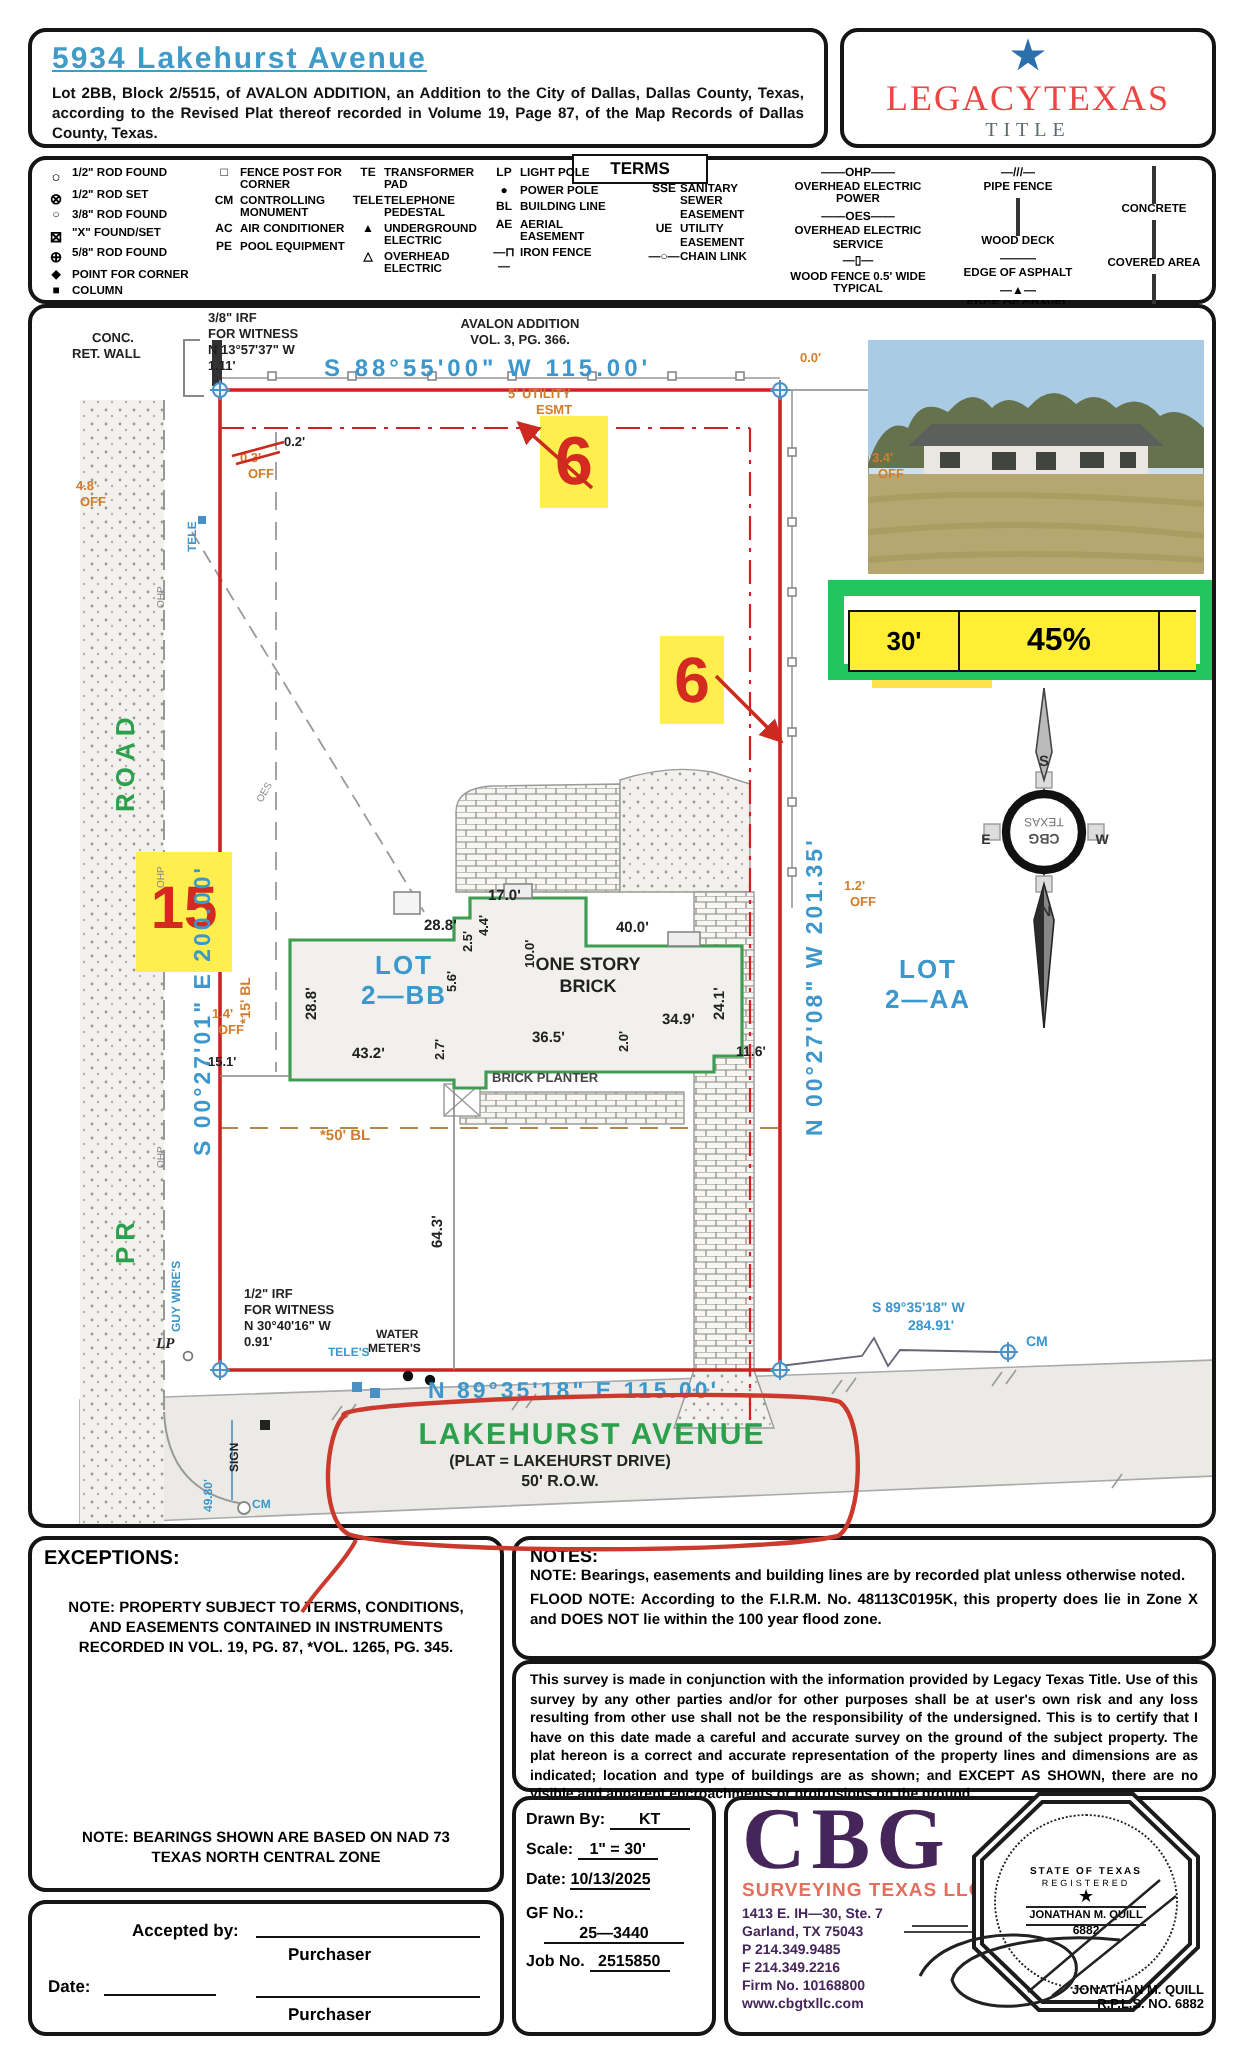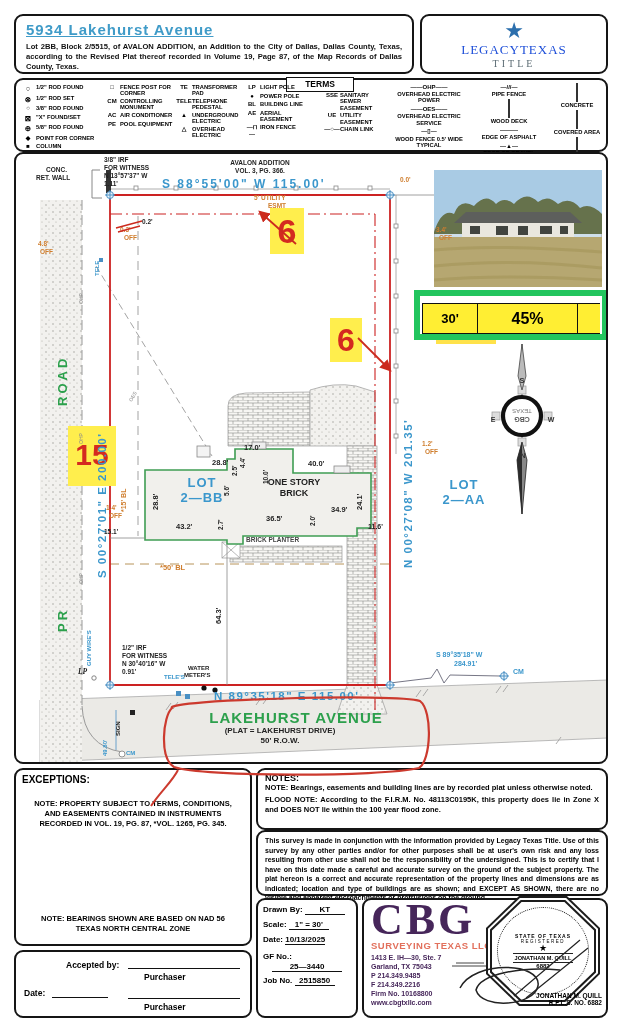--- a/index.html
+++ b/index.html
@@ -3,21 +3,21 @@
 <meta charset="utf-8">
 <style>
   html,body{margin:0;padding:0;background:#fff;}
   .page{position:relative;width:622px;height:1024px;background:#fff;font-family:"Liberation Sans",sans-serif;overflow:hidden;}
   .box{position:absolute;border:2.2px solid #151515;border-radius:9px;background:#fff;box-sizing:border-box;}
   
   .title{color:#3f9bc8;font-size:15px;font-weight:bold;text-decoration:underline;letter-spacing:1px;}
   .legal{font-size:7.6px;font-weight:bold;line-height:1.3;margin-top:4px;color:#111;text-align:justify;}
   .ltc{display:flex;flex-direction:column;align-items:center;justify-content:center;height:100%;}
   .ltc .star{color:#2c6fad;font-size:22px;line-height:1;}
-  .ltc .n1{font-family:"Liberation Serif",serif;font-size:13px;letter-spacing:1px;color:#1d4ed8;}
+  .ltc .n1{font-family:"Liberation Serif",serif;font-size:18px;letter-spacing:1px;color:#ef4444;}
   .ltc .n2{font-family:"Liberation Serif",serif;font-size:10px;letter-spacing:3px;color:#5b6b73;}
   
   .lgtitle{position:absolute;left:270px;top:-3px;width:66px;height:13px;border:1.6px solid #111;background:#fff;text-align:center;font-size:8.5px;font-weight:bold;line-height:13px;}
   .lcol{position:absolute;top:4px;}
   .li{display:flex;align-items:flex-start;margin-bottom:1.5px;}
   .ls{width:16px;text-align:center;font-size:6px;font-weight:bold;flex:none;line-height:1.2;}
   .lt{font-size:5.8px;font-weight:bold;line-height:1.08;}
   .liv{text-align:center;margin-bottom:2.5px;}
   .liv .ls{display:block;width:auto;}
   .liv .lt{display:block;}
@@ -31,21 +31,21 @@
   .lbl{position:absolute;font-size:6.5px;font-weight:bold;color:#222;white-space:nowrap;line-height:1.1;}
   .v{transform:rotate(-90deg);transform-origin:0 0;}
   .b{color:#3b97cc;}
   .o{color:#cf7e2e;}
   .g{color:#2ca04c;}
   .tiny{font-size:5px;color:#8a8a8a;font-weight:normal;}
   .hl{position:absolute;background:#ffee4d;color:#d42a20;font-weight:bold;text-align:center;font-family:"Liberation Sans",sans-serif;}
   .ctr{text-align:center;}
   
   .ytab{position:absolute;left:420px;top:176px;width:60px;height:14px;background:#ffe24a;}
-  .ytable{position:absolute;left:398px;top:136px;width:194px;height:50px;border:6px solid #22c55e;background:#fff;box-sizing:border-box;}
+  .ytable{position:absolute;left:398px;top:136px;width:194px;height:50px;border:8px solid #22c55e;background:#fff;box-sizing:border-box;}
   .yband{position:absolute;left:2px;right:2px;top:7px;height:31px;background:#ffee33;border-top:1.6px solid #111;border-bottom:1.6px solid #111;display:flex;box-sizing:border-box;}
   .ycell{border-right:1.6px solid #111;display:flex;align-items:center;justify-content:center;font-weight:bold;box-sizing:border-box;}
   
   .hdr{font-size:10px;font-weight:bold;}
   .noteP{font-size:7.5px;font-weight:bold;line-height:1.32;text-align:justify;}
   .cert{font-size:7px;font-weight:bold;line-height:1.36;text-align:justify;}
   .fr{font-size:8px;font-weight:bold;margin:5px 5px 0 5px;}
   .fv{display:inline-block;border-bottom:1px solid #111;min-width:40px;text-align:center;}
   .cbgLogo{font-family:"Liberation Serif",serif;font-size:44px;font-weight:bold;color:#46265a;letter-spacing:3px;line-height:0.9;}
   .cbgName{font-size:9.5px;font-weight:bold;color:#e2705c;letter-spacing:0.5px;}
@@ -444,21 +444,21 @@
     <span class="lbl b" style="left:497px;top:514px;font-size:7px;">CM</span>
 
     <span class="lbl g ctr" style="left:152px;top:556px;width:224px;font-size:15px;letter-spacing:1px;margin-left:16px;">LAKEHURST AVENUE</span>
     <span class="lbl ctr" style="left:152px;top:573px;width:224px;font-size:8px;">(PLAT = LAKEHURST DRIVE)</span>
     <span class="lbl ctr" style="left:152px;top:583px;width:224px;font-size:8px;">50' R.O.W.</span>
   </div>
 
   <div class="box" style="left:14px;top:768px;width:238px;height:178px;">
     <div class="hdr" style="margin:4px 0 0 6px;">EXCEPTIONS:</div>
     <div class="noteP ctr" style="margin:14px 14px 0 14px;text-align:center;">NOTE: PROPERTY SUBJECT TO TERMS, CONDITIONS, AND EASEMENTS CONTAINED IN INSTRUMENTS RECORDED IN VOL. 19, PG. 87, *VOL. 1265, PG. 345.</div>
-    <div class="noteP ctr" style="position:absolute;left:14px;right:14px;bottom:10px;text-align:center;">NOTE: BEARINGS SHOWN ARE BASED ON NAD 56 TEXAS NORTH CENTRAL ZONE</div>
+    <div class="noteP ctr" style="position:absolute;left:14px;right:14px;bottom:10px;text-align:center;">NOTE: BEARINGS SHOWN ARE BASED ON NAD 73 TEXAS NORTH CENTRAL ZONE</div>
   </div>
 
   <div class="box" style="left:14px;top:950px;width:238px;height:68px;">
     <span style="position:absolute;left:50px;top:8px;font-size:8.5px;font-weight:bold;">Accepted by:</span>
     <span style="position:absolute;left:112px;top:16px;width:112px;border-bottom:1px solid #111;"></span>
     <span style="position:absolute;left:128px;top:20px;font-size:8.5px;font-weight:bold;">Purchaser</span>
     <span style="position:absolute;left:8px;top:36px;font-size:8.5px;font-weight:bold;">Date:</span>
     <span style="position:absolute;left:36px;top:45px;width:56px;border-bottom:1px solid #111;"></span>
     <span style="position:absolute;left:112px;top:46px;width:112px;border-bottom:1px solid #111;"></span>
     <span style="position:absolute;left:128px;top:50px;font-size:8.5px;font-weight:bold;">Purchaser</span>

